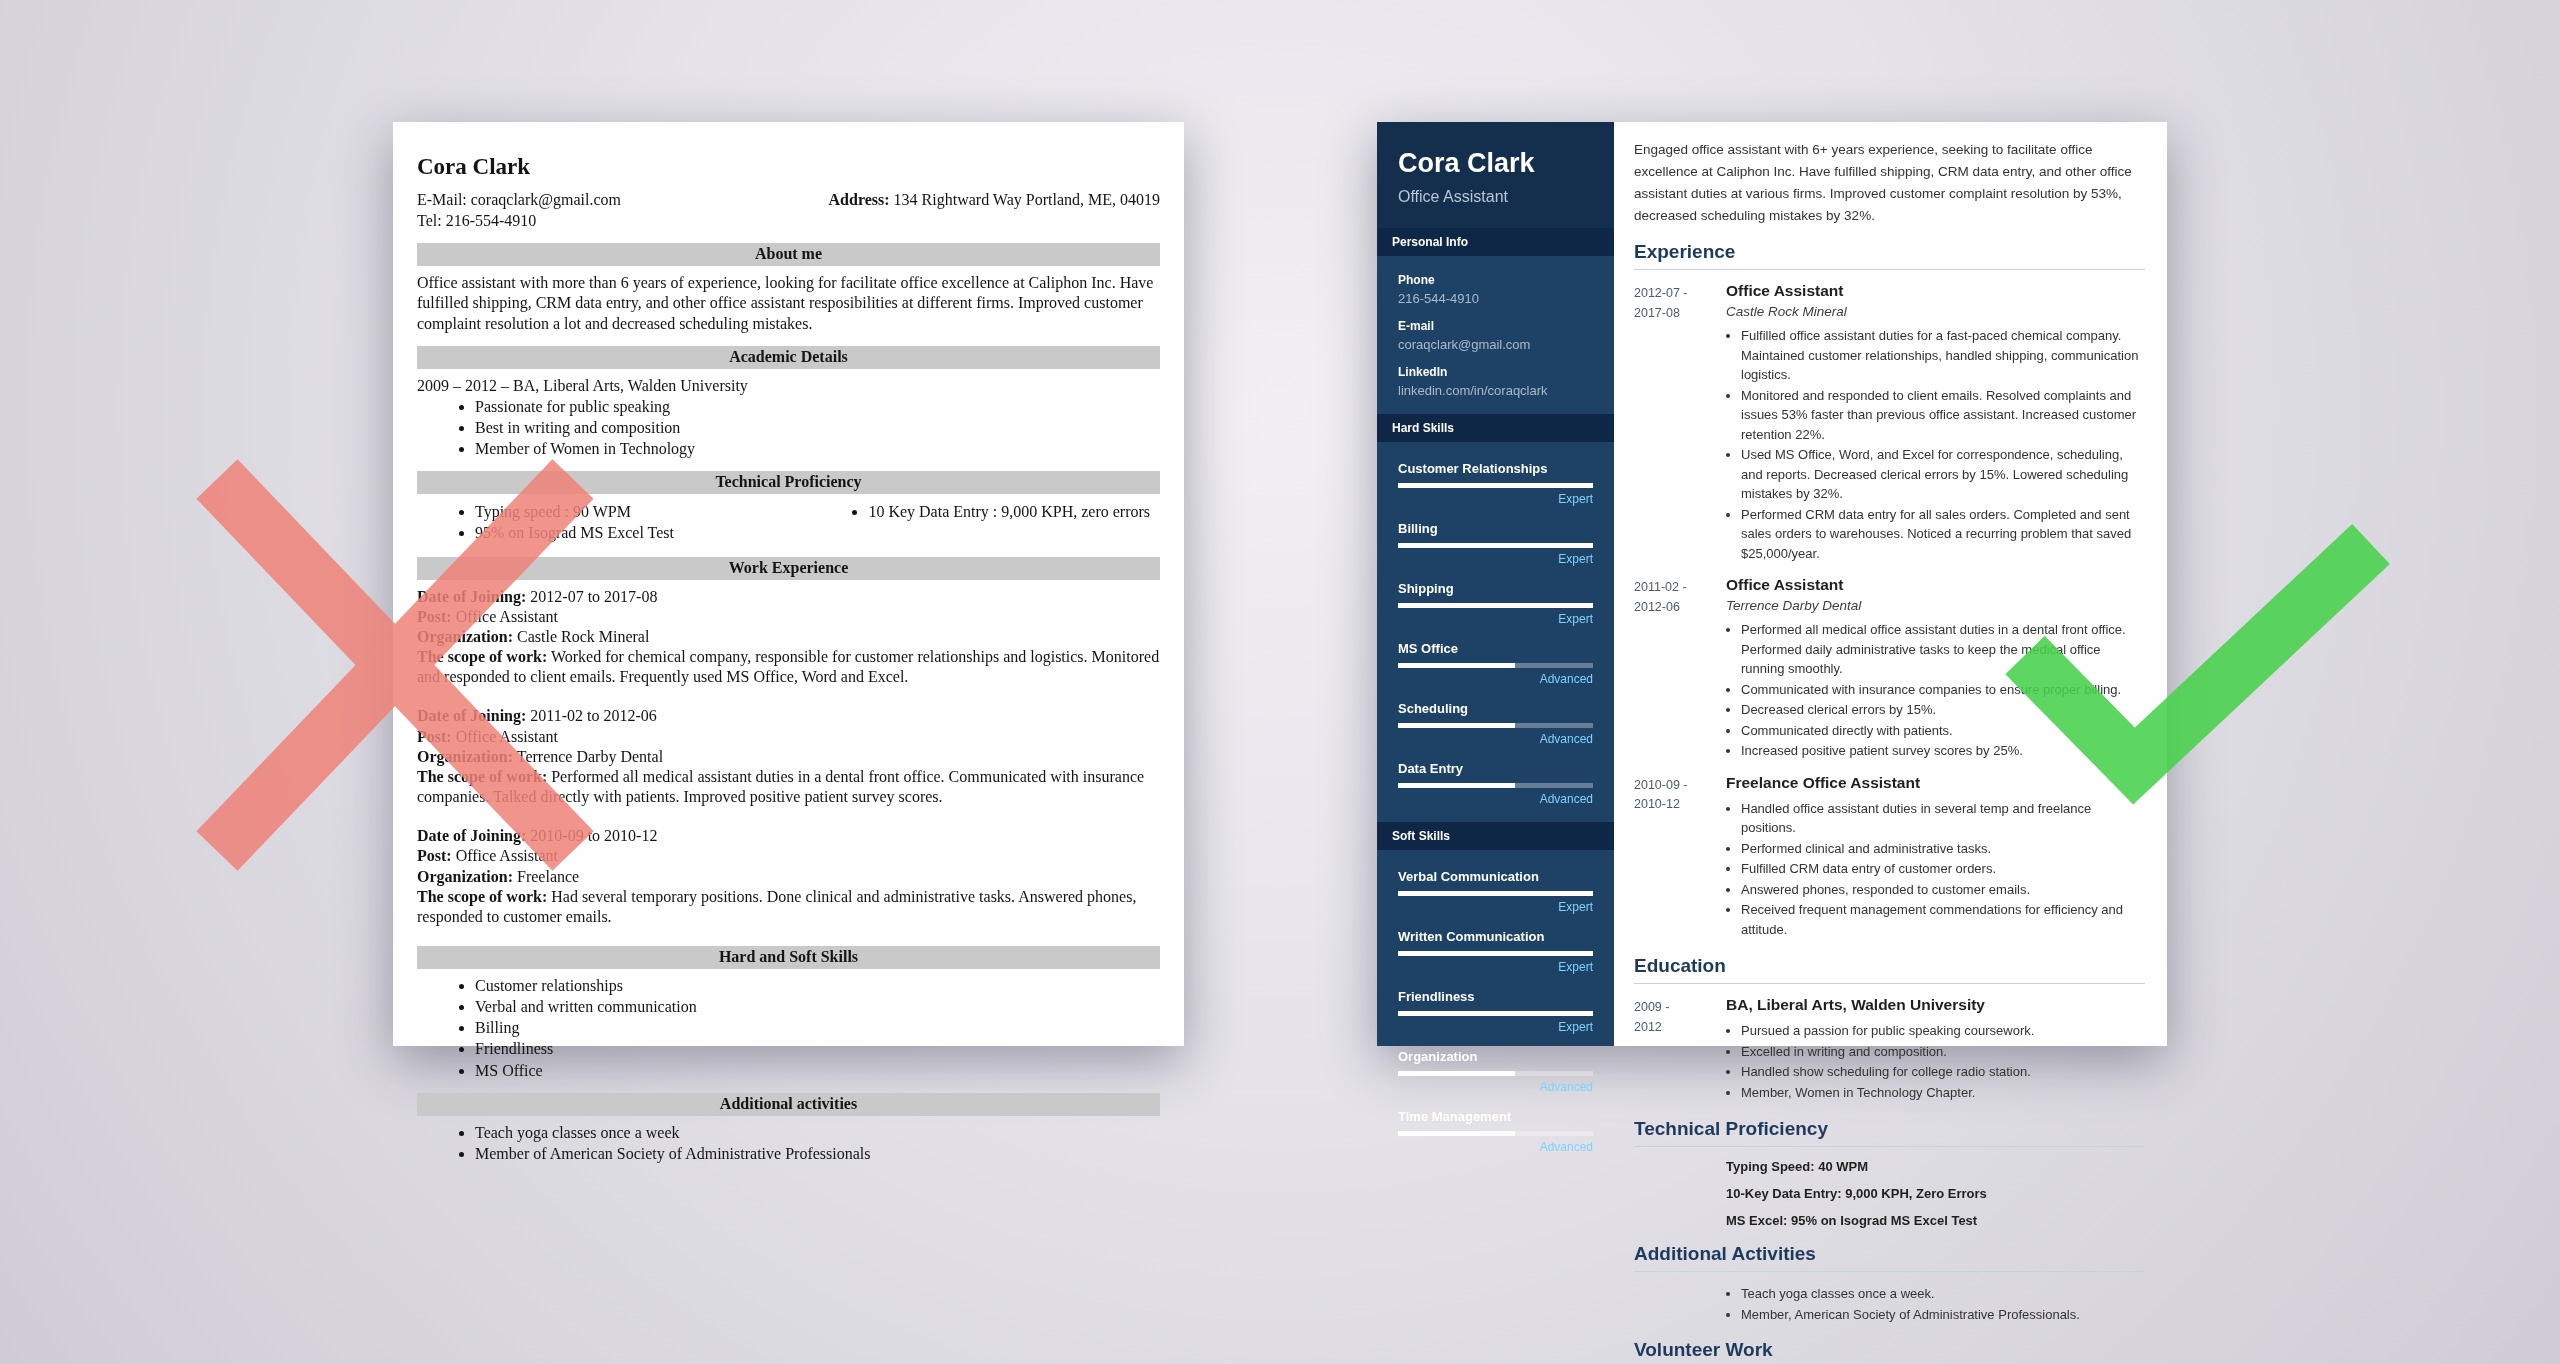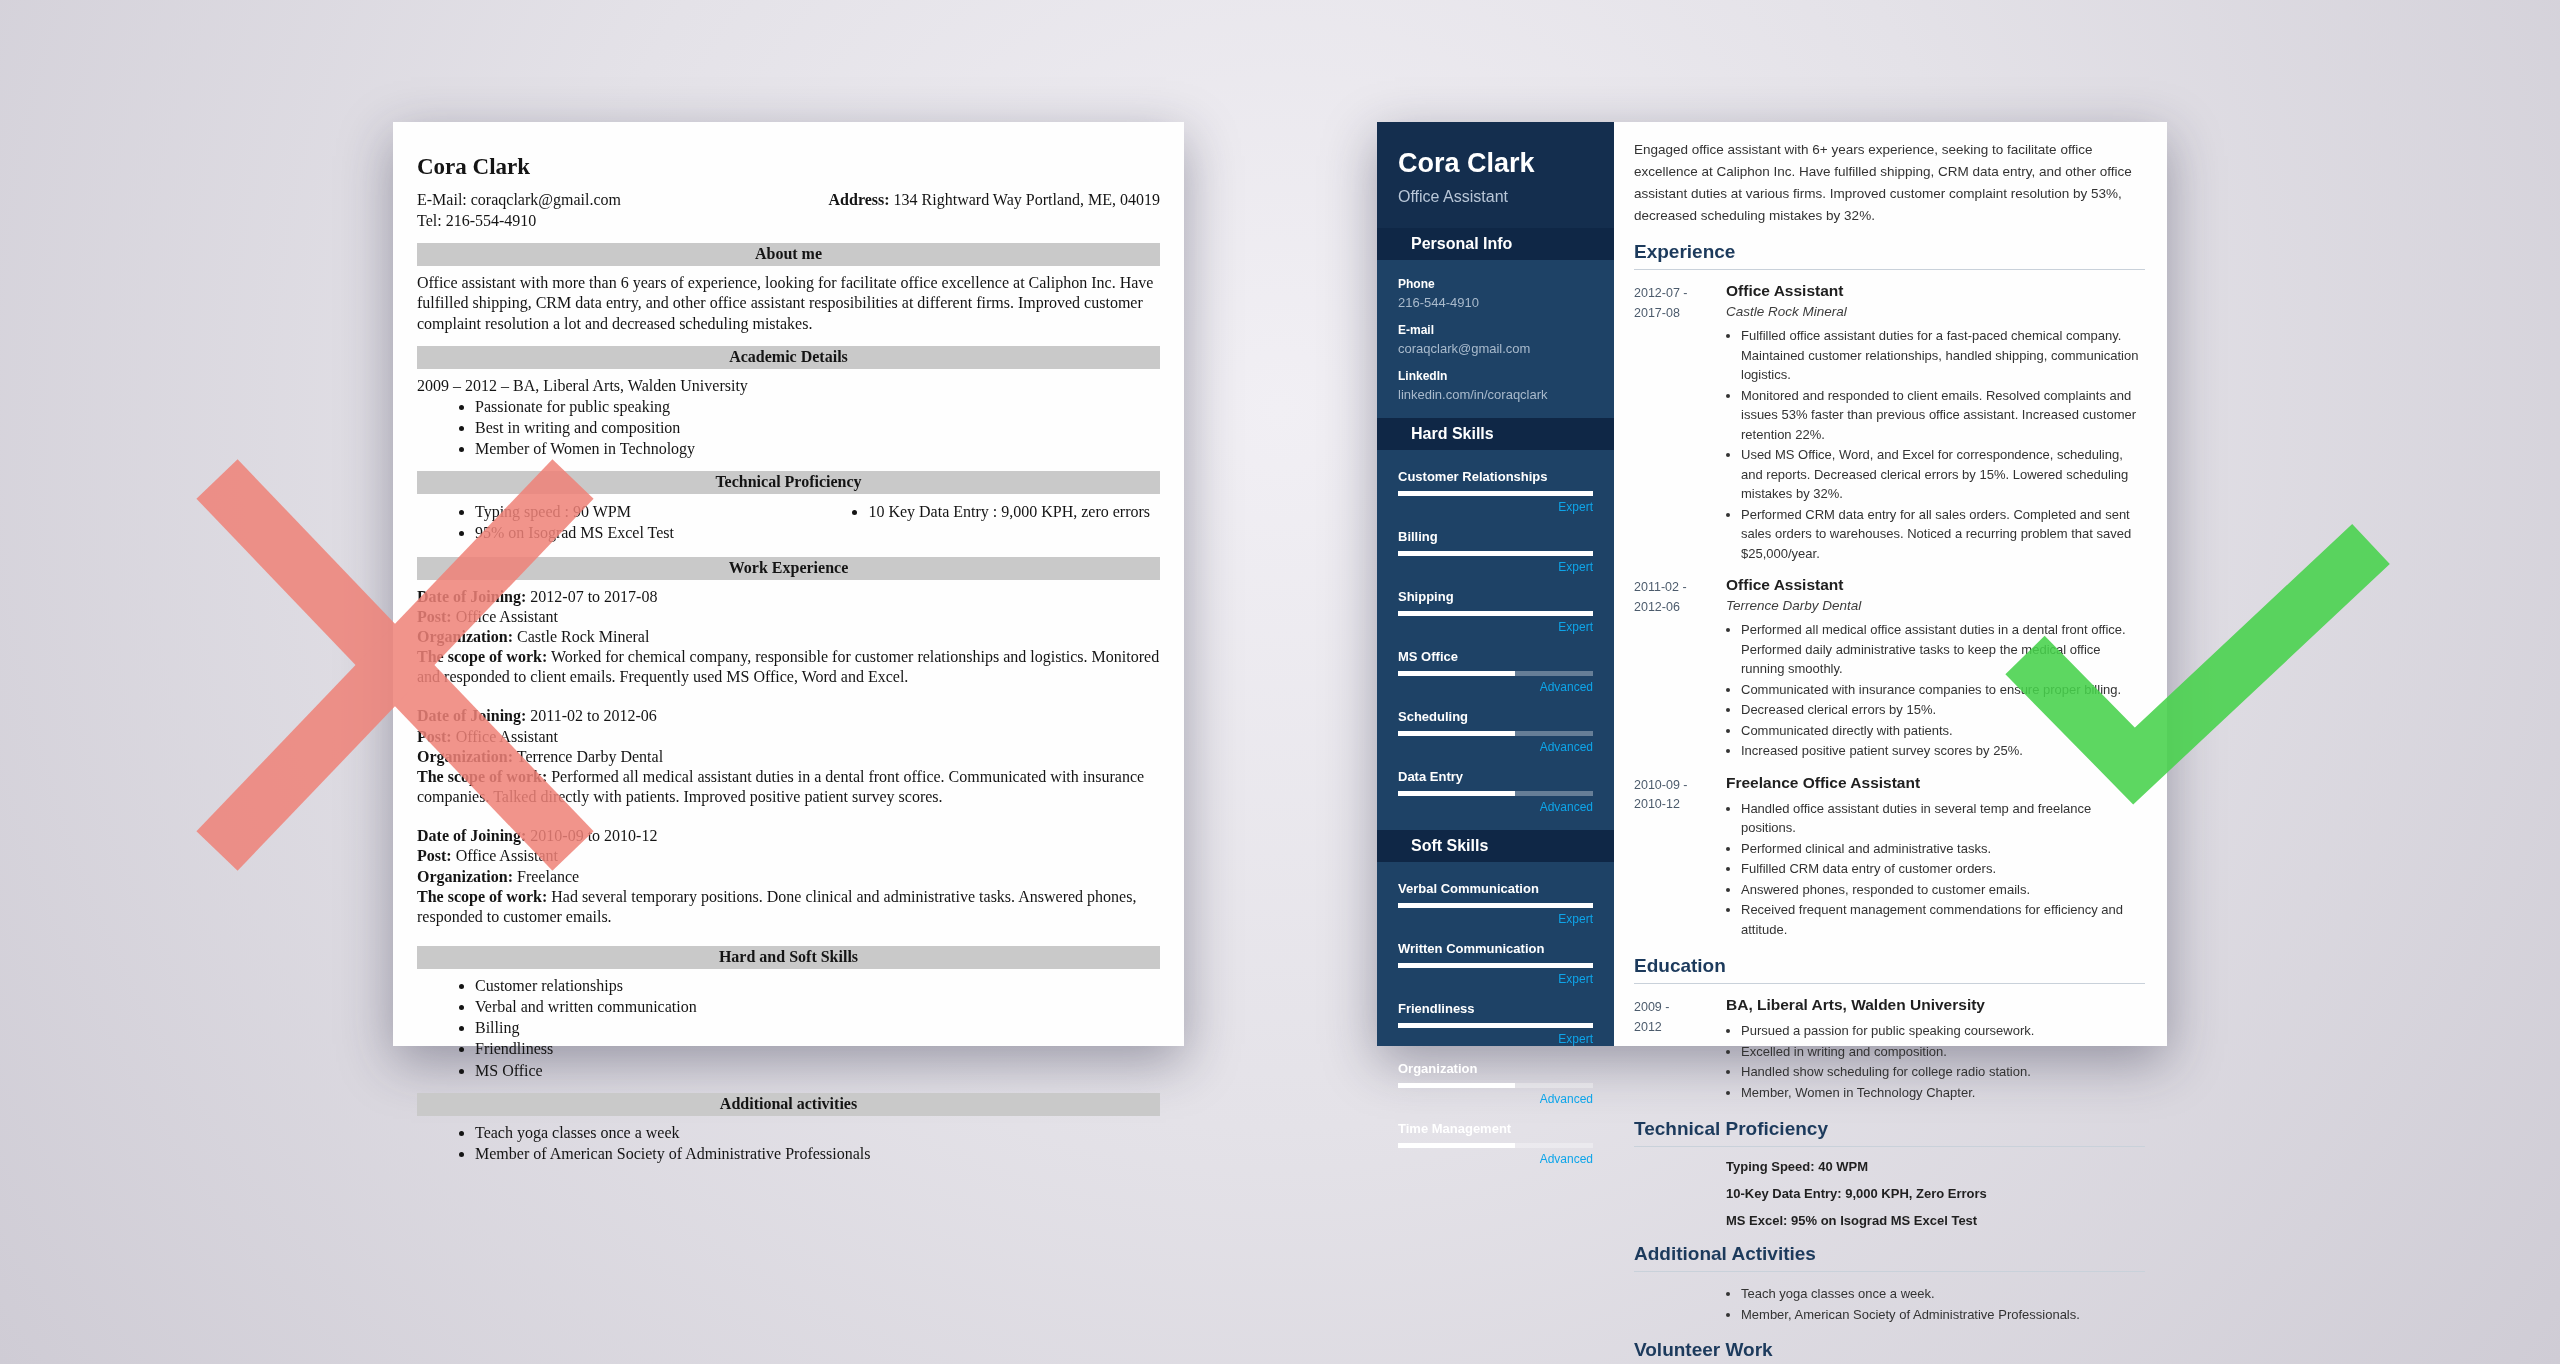--- a/index.html
+++ b/index.html
@@ -24,29 +24,29 @@
   .tech-cols ul:last-child { flex:1; }
   .job-entry { margin-bottom:19px; }
   .job-entry:last-child { margin-bottom:0; }
 
   
   .page-good { left:1377px; width:790px; display:flex; }
   .sidebar { width:237px; flex-shrink:0; background:#1e4266; color:#fff; }
   .sb-name-block { background:#142e4e; padding:26px 21px 22px; }
   .sb-name { font-size:27px; font-weight:bold; }
   .sb-job { font-size:16px; color:#b9c7d8; margin-top:9px; }
-  .sb-band { background:#0f2746; font-size:16px; font-weight:bold; padding:7px 34px; }
+  .sb-band { background:#0f2746; font-size:12px; font-weight:bold; padding:7px 15px; }
   .sb-section { padding:4px 21px 16px; }
   .info-label { font-weight:bold; font-size:12px; margin-top:13px; }
   .info-value { font-size:13px; color:#a9bacc; margin-top:4px; }
   .skill { margin-top:15px; }
   .skill-name { font-size:13px; font-weight:bold; }
   .skill-bar { height:5px; background:rgba(255,255,255,0.32); margin-top:7px; }
   .skill-fill { height:100%; background:#fff; }
-  .skill-level { font-size:12px; color:#0ea5e9; text-align:right; margin-top:4px; }
+  .skill-level { font-size:12px; color:#7dd3fc; text-align:right; margin-top:4px; }
 
   .good-main { flex:1; padding:17px 22px 0 20px; color:#333; }
   .summary { font-size:13.5px; line-height:1.62; }
   .gm-heading { color:#1c3a5c; font-size:19px; font-weight:bold; padding-bottom:6px;
     border-bottom:1px solid #c9d1da; margin:15px 0 12px; }
   .entry { display:flex; margin-bottom:12px; }
   .entry-dates { width:92px; flex-shrink:0; font-size:12.5px; color:#4c5b6c; line-height:1.55; padding-top:2px; }
   .entry-body { flex:1; }
   .entry-title { font-size:15.5px; font-weight:bold; color:#1f1f1f; }
   .entry-company { font-size:13.5px; font-style:italic; color:#3d3d3d; margin-top:4px; }

